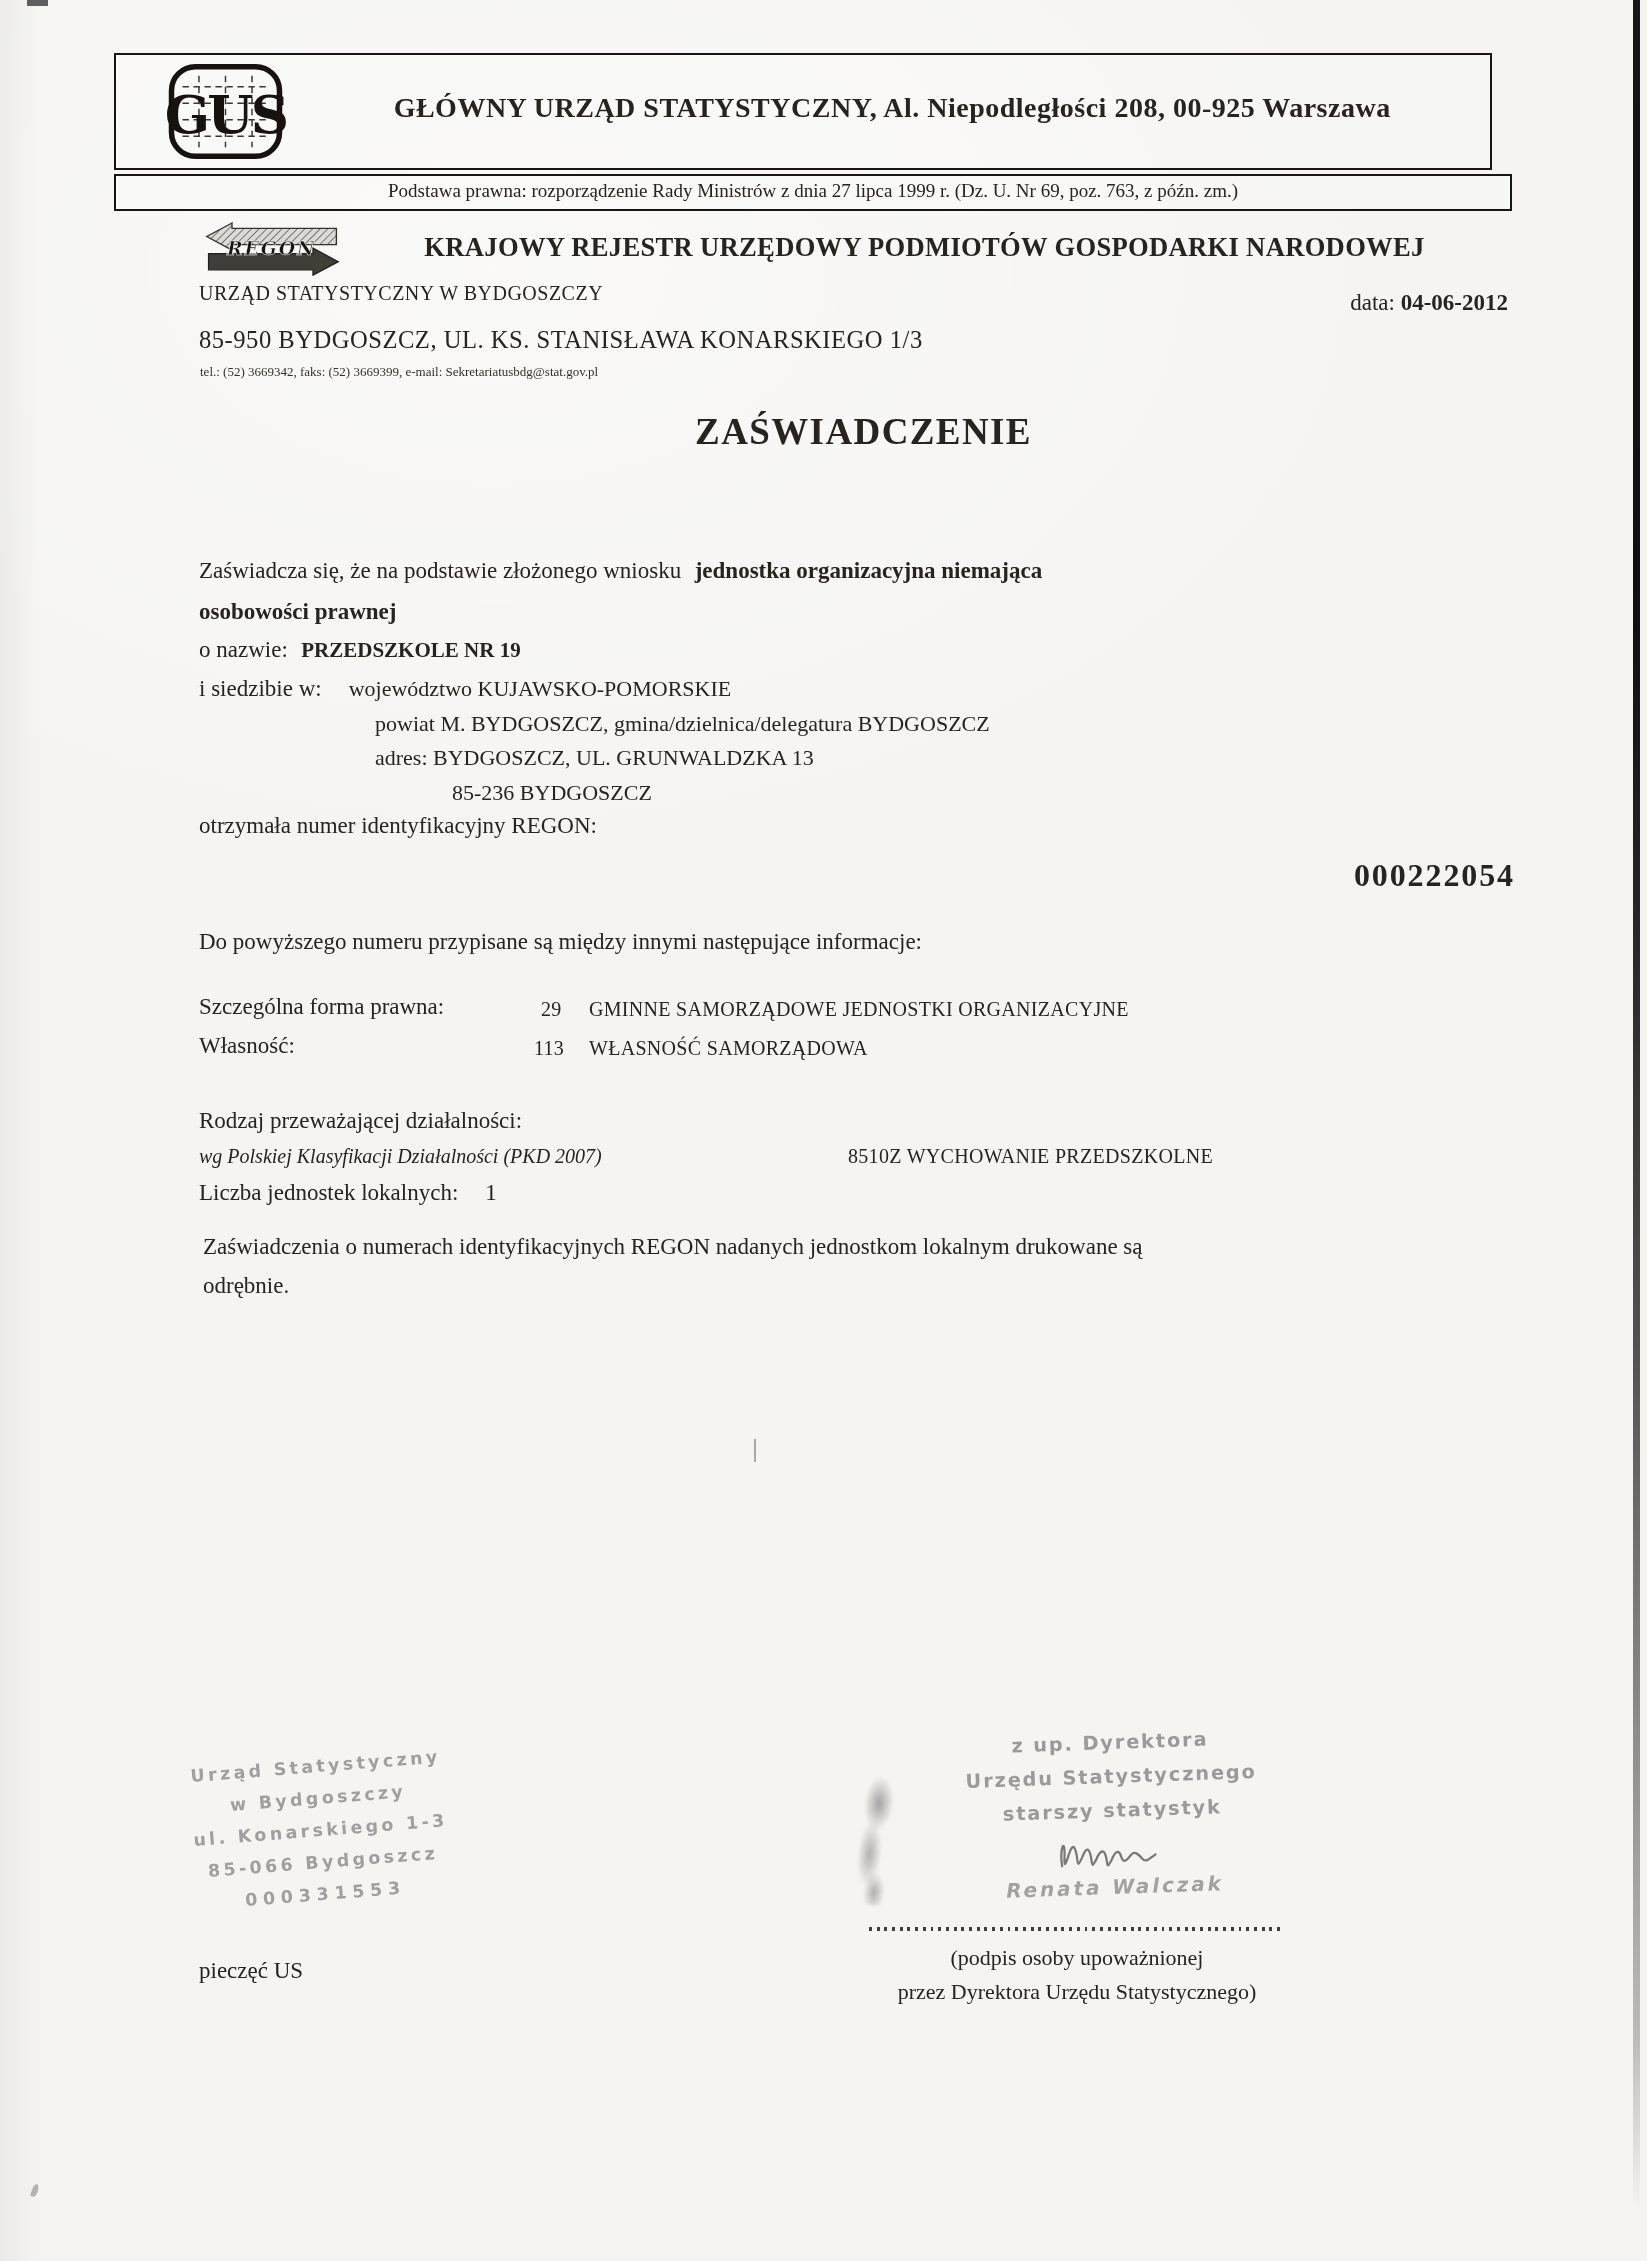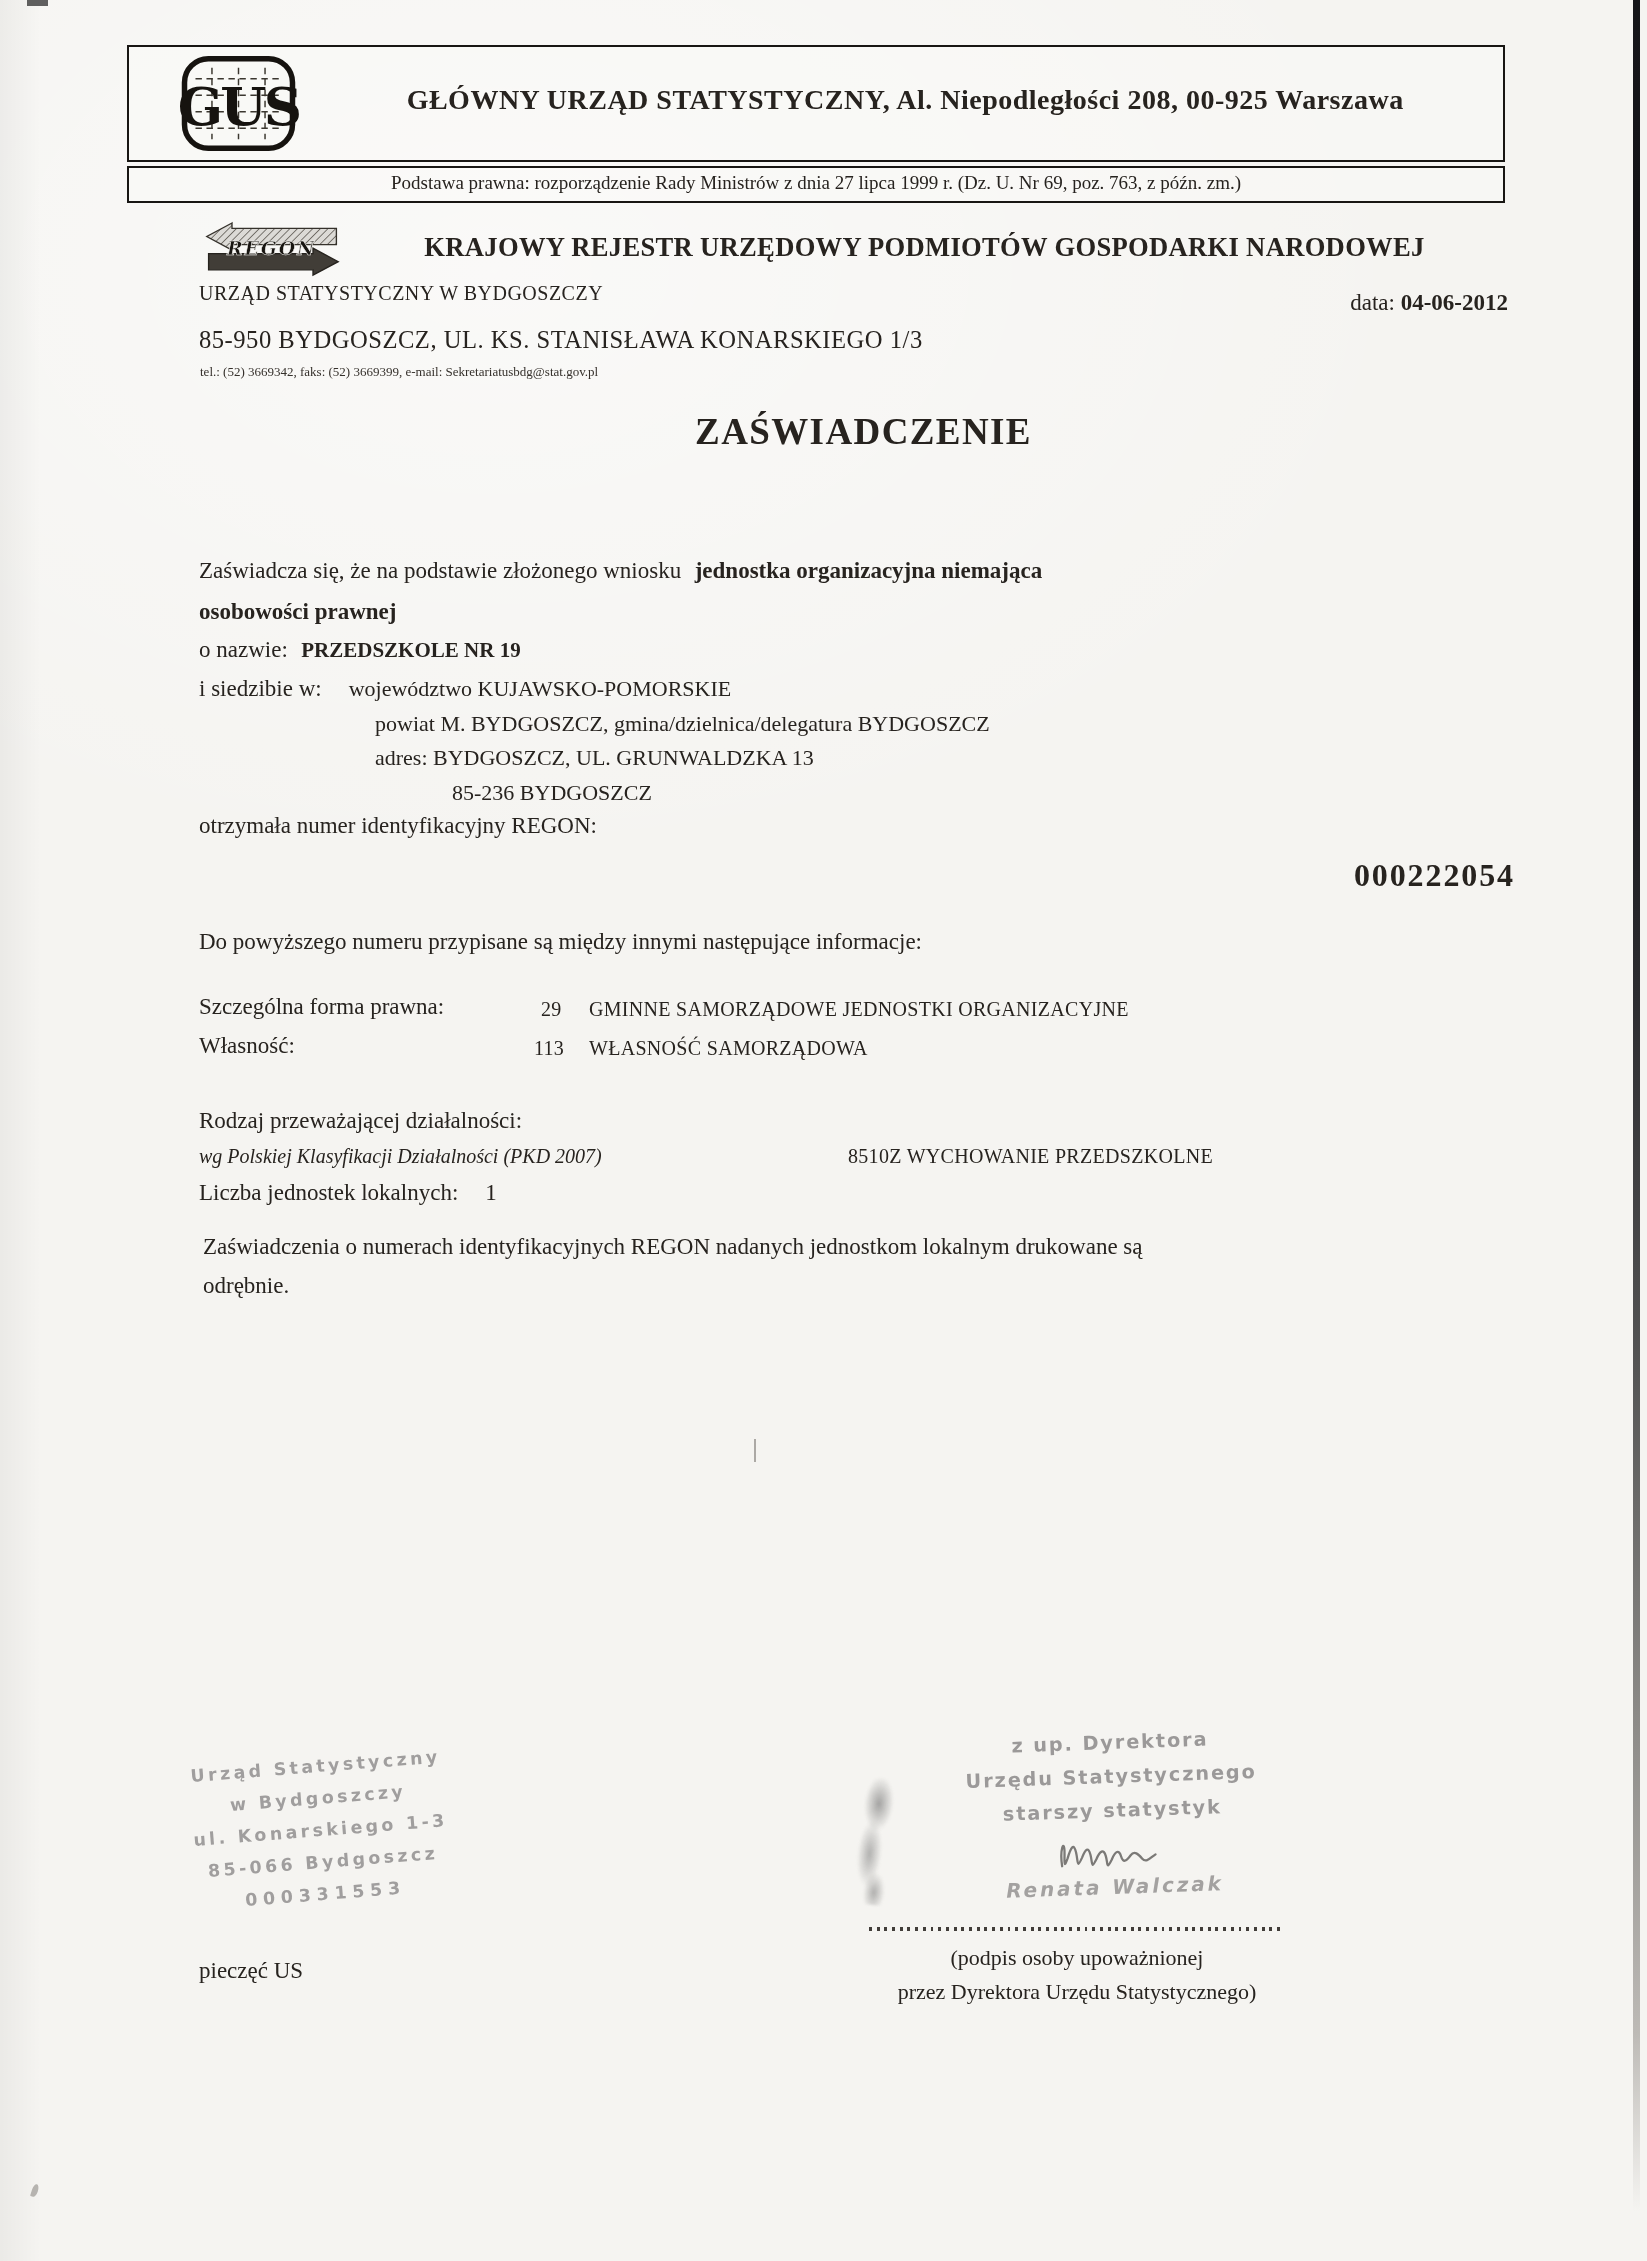--- a/index.html
+++ b/index.html
@@ -13,23 +13,23 @@
       #f5f4f1;
     font-family:"Liberation Serif","DejaVu Serif",serif;
     color:#27231f;
     overflow:hidden;
   }
   .abs{position:absolute;line-height:1.15;}
   .b{font-weight:bold;}
   .i{font-style:italic;}
 
   
-  .hdr-box{position:absolute;left:127px;width:1374px;border:2.9px solid #181613;background:rgba(252,251,249,.35);}
+  .hdr-box{position:absolute;left:114px;width:1374px;border:2.9px solid #181613;background:rgba(252,251,249,.35);margin-top:8px;}
   .hdr-box1{top:45px;height:113px;}
-  .hdr-box2{top:166px;height:33px;}
+  .hdr-box2{top:166px;height:33px;padding-left:20px;}
   .hdr-title{position:absolute;left:188px;right:9.7px;top:37px;font-size:28px;font-weight:bold;text-align:center;letter-spacing:0.5px;}
   .legal-basis{position:absolute;left:0;right:0;top:3.9px;font-size:19px;text-align:center;}
 
   .gus-svg{position:absolute;left:37px;top:7.7px;}
 
   
   .regon-svg{position:absolute;left:205px;top:220px;}
   .registry-title{left:355px;top:232px;width:1139px;font-size:26.6px;font-weight:bold;text-align:center;letter-spacing:0.3px;}
 
   .office-name{left:199px;top:282px;font-size:20px;letter-spacing:0.5px;}

